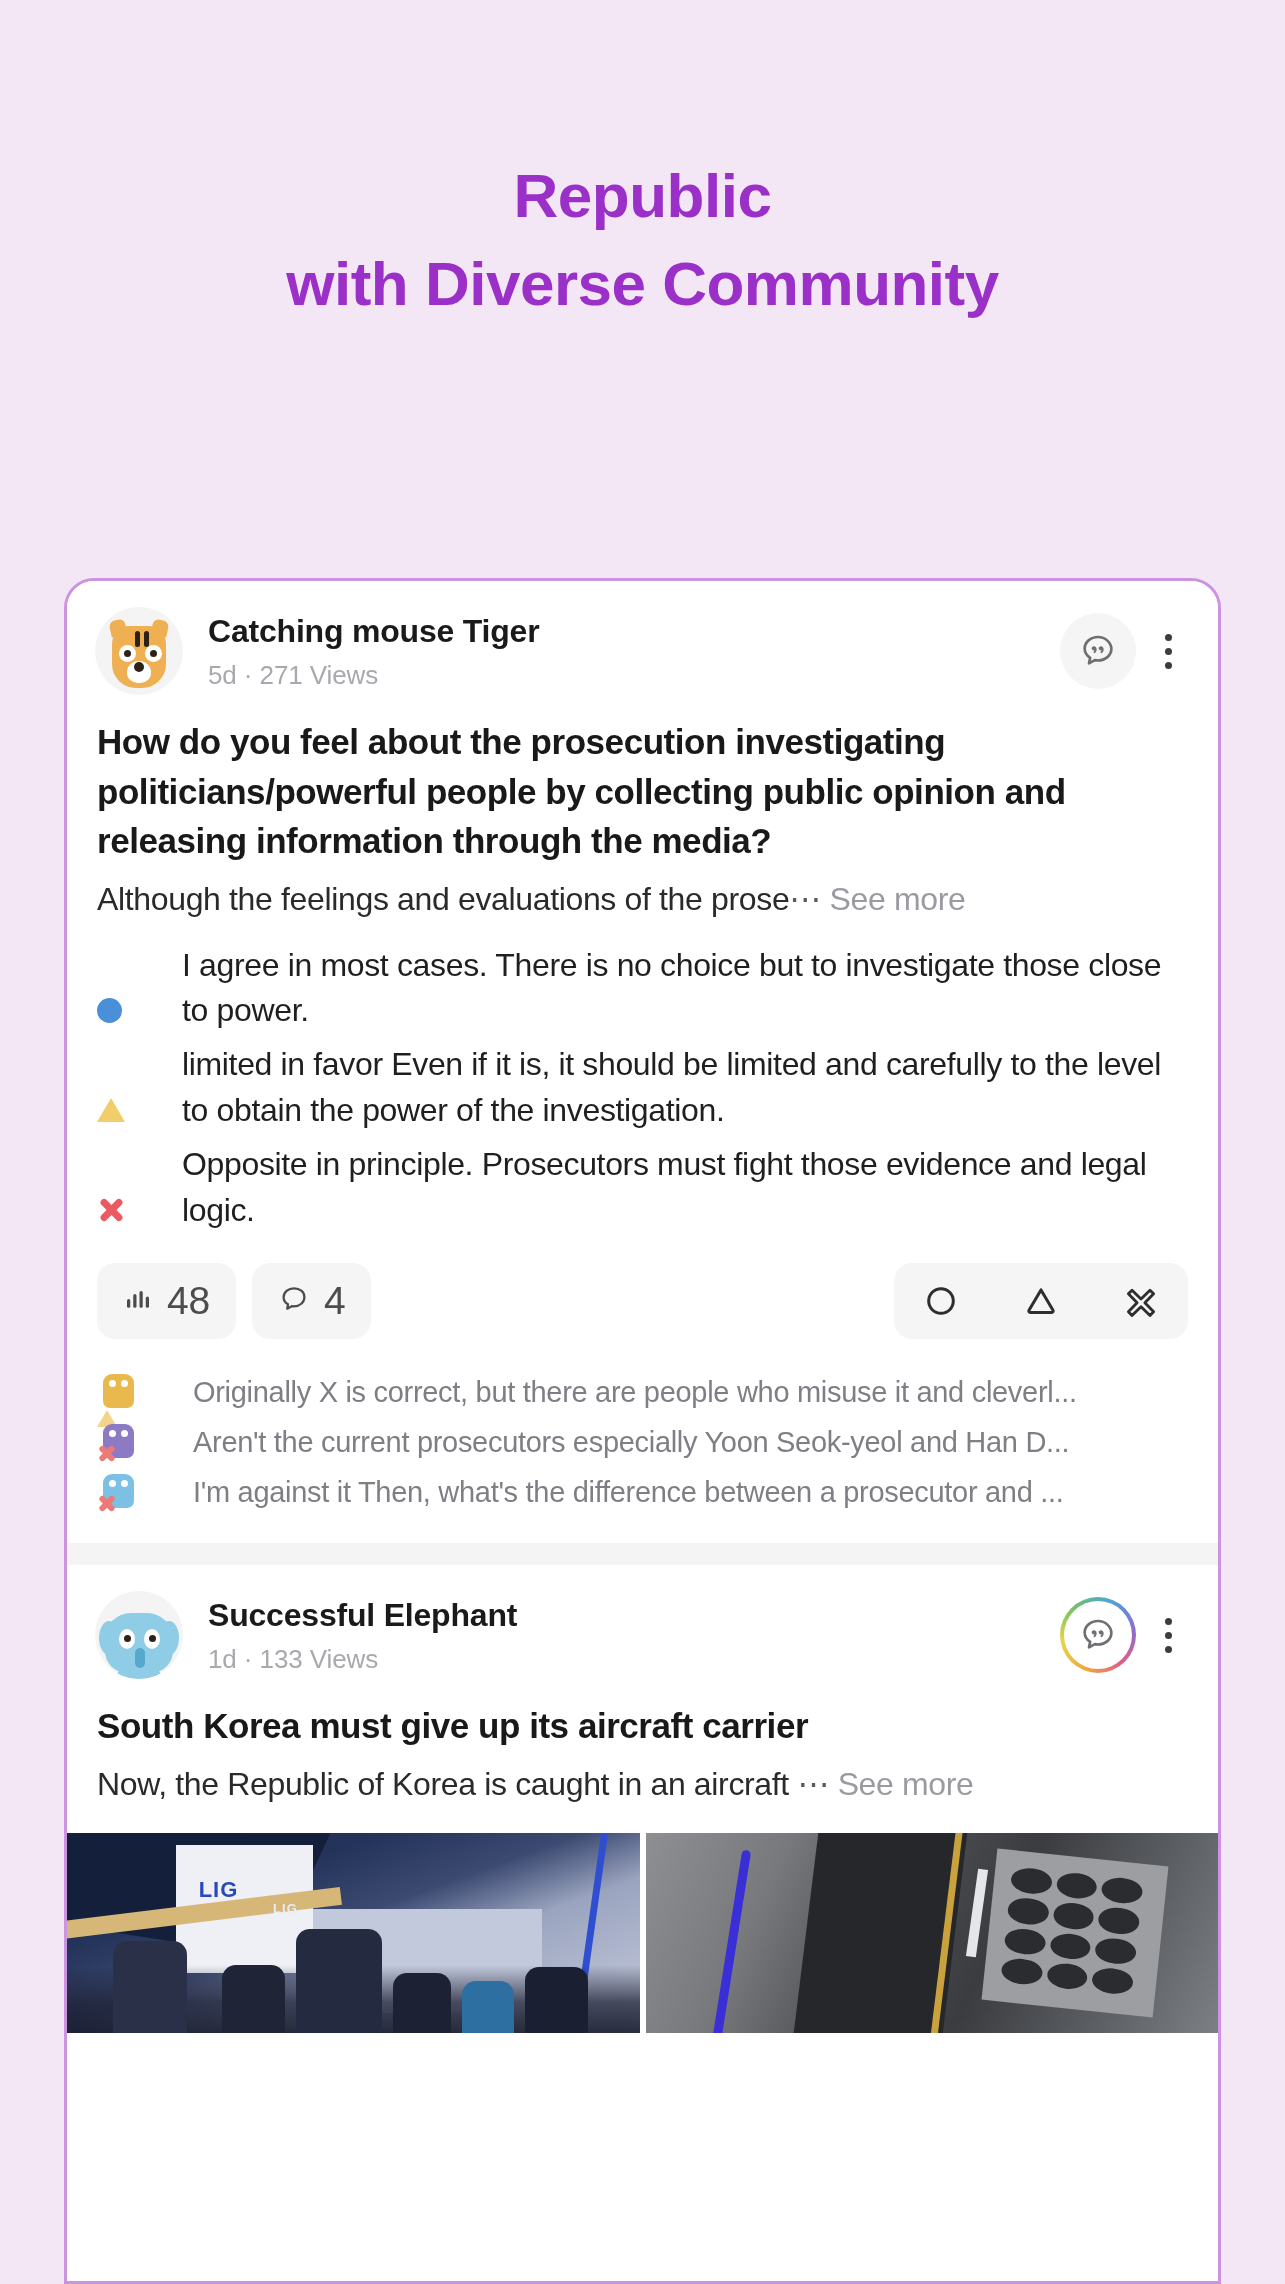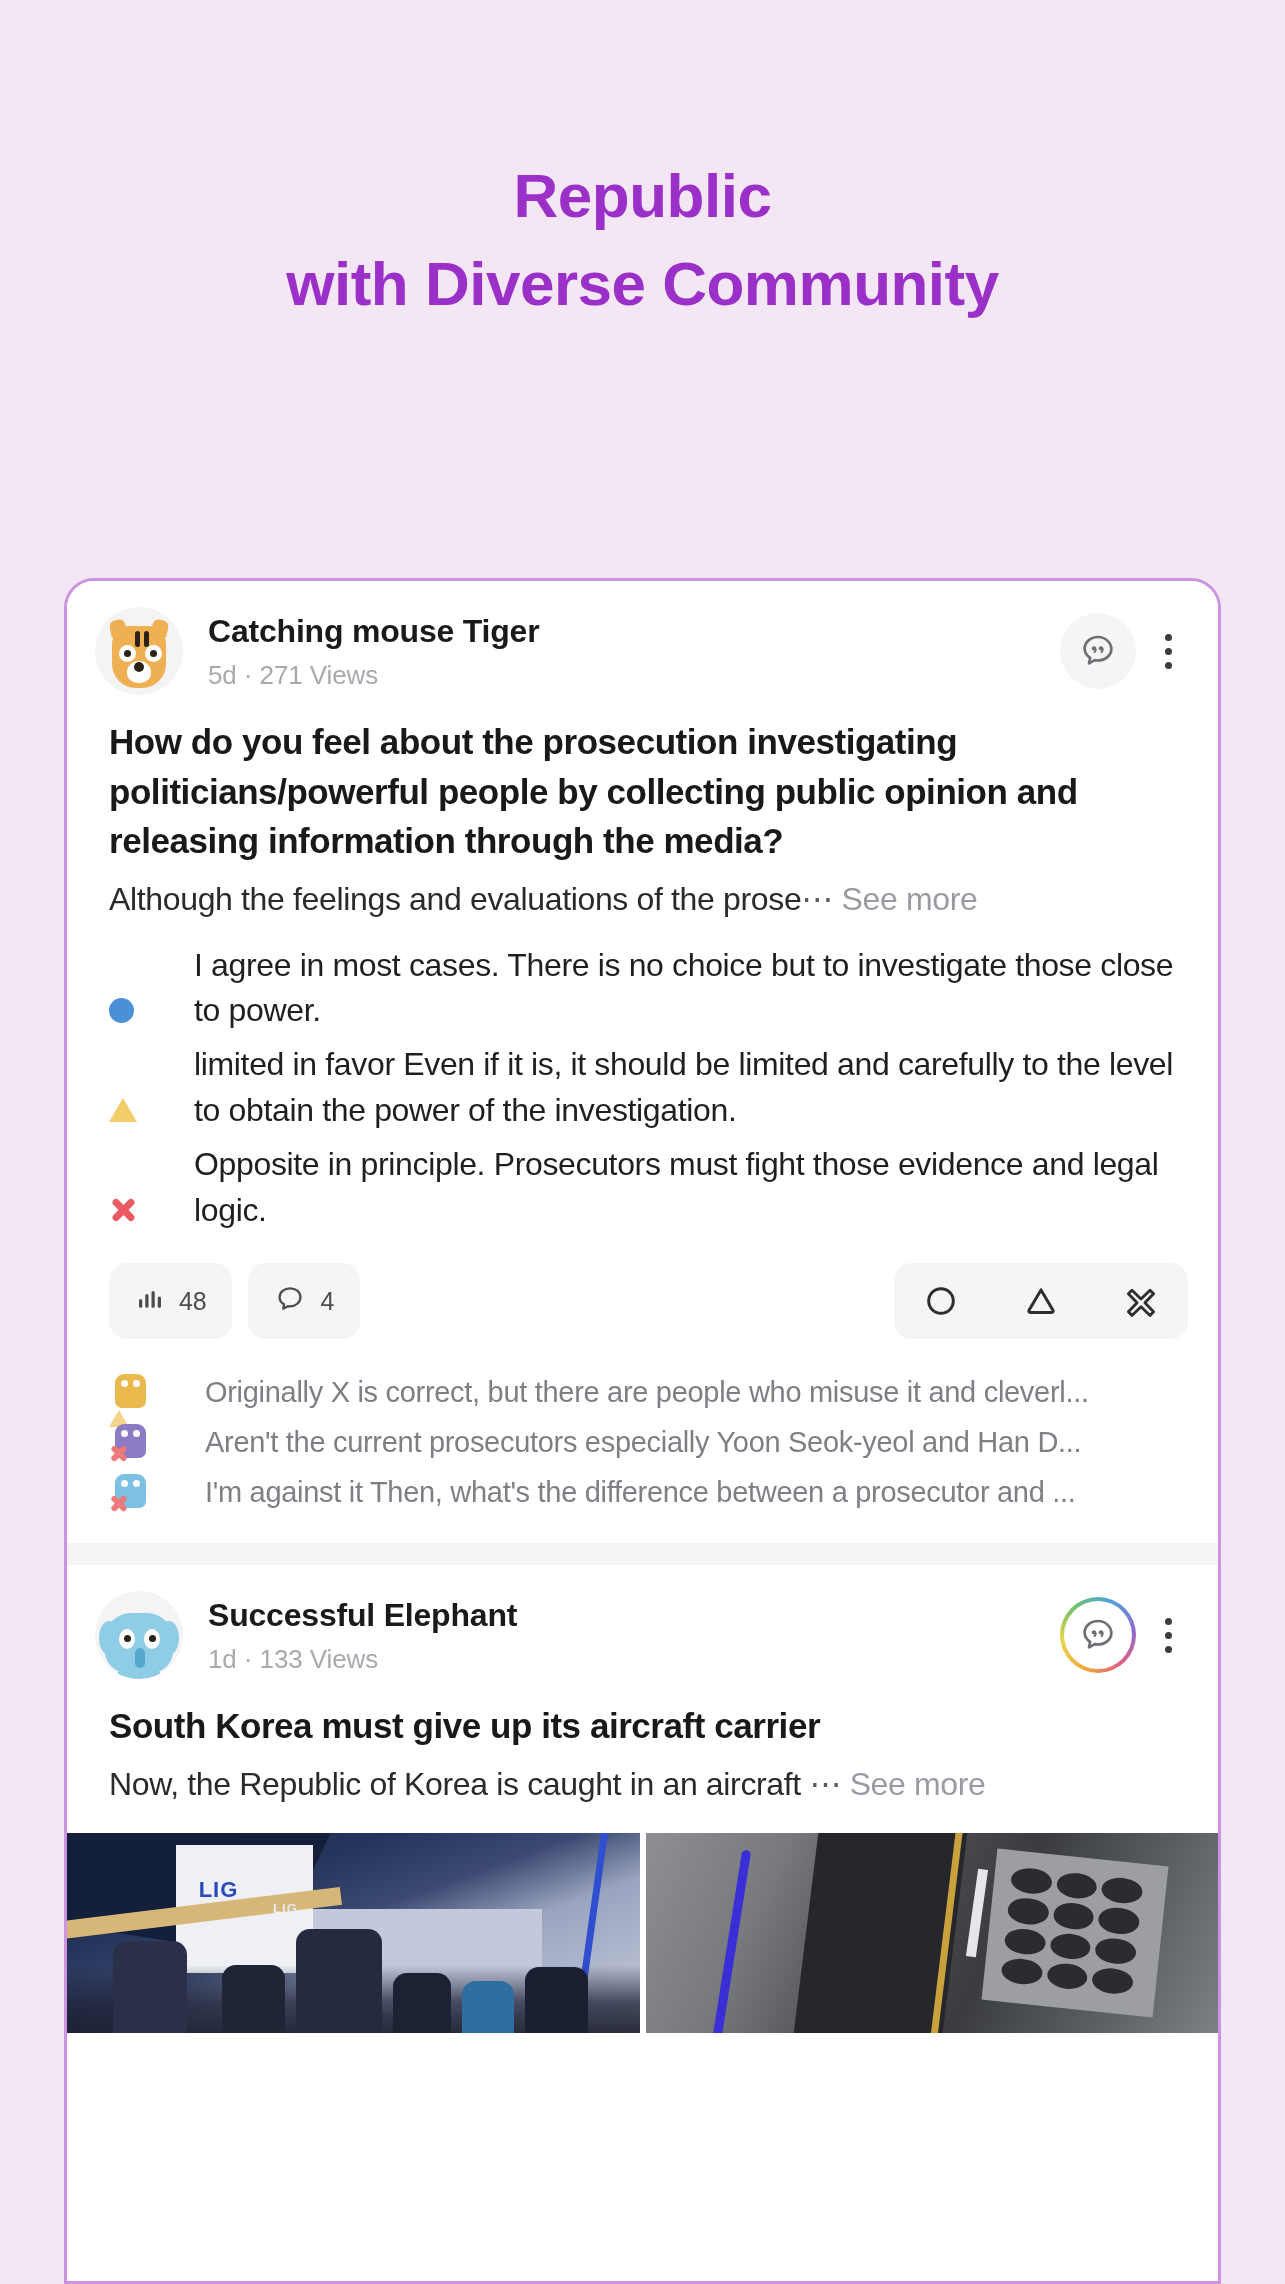--- a/index.html
+++ b/index.html
@@ -39,21 +39,21 @@
     height: 1706px;
     background: #ffffff;
     border: 3px solid #0c4a6e;
     border-top-left-radius: 30px;
     border-top-right-radius: 30px;
     overflow: hidden;
   }
 
   
   .post { background: #ffffff; }
-  .post-inner { padding: 0 28px; margin-left: 12px; }
+  .post-inner { padding: 0 28px; }
 
   .post-header {
     display: flex;
     align-items: center;
     padding: 26px 28px 22px 28px;
   }
 
   .avatar {
     width: 88px;
     height: 88px;
@@ -314,21 +314,21 @@
     height: 76px;
     background: #f5f5f5;
     border-radius: 18px;
     display: flex;
     align-items: center;
     gap: 14px;
     padding: 0 26px;
     margin-right: 16px;
   }
   .chip-count {
-    font-size: 25px;
+    font-size: 39px;
     color: #4c4c4c;
     letter-spacing: -0.2px;
   }
   .vote-group {
     margin-left: auto;
     height: 76px;
     background: #f5f5f5;
     border-radius: 18px;
     display: flex;
     align-items: center;

